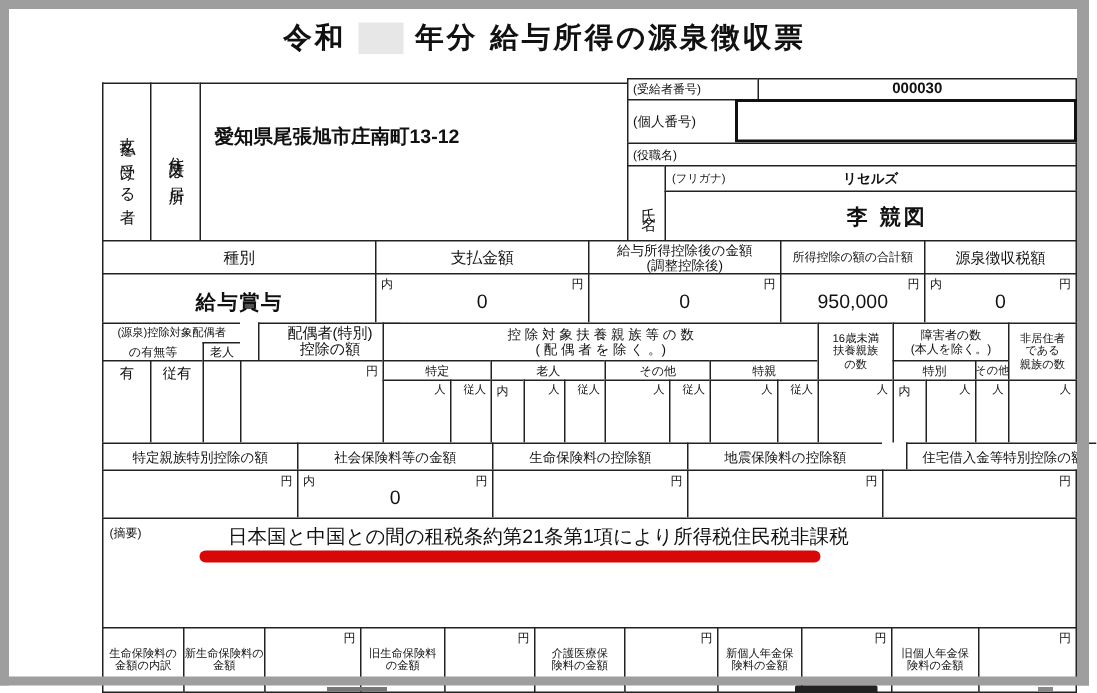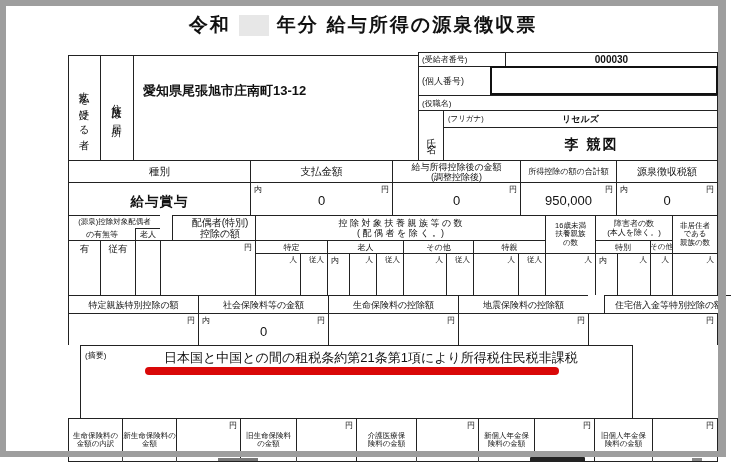--- a/index.html
+++ b/index.html
@@ -252,21 +252,21 @@
     <div class="cell" style="left:260px;top:266px;width:130px;height:32px;">
       <span class="yen">円</span>
     </div>
     <div class="cell" style="left:390px;top:266px;width:130px;height:32px;">
       <span class="yen">円</span>
     </div>
     <div class="cell br" style="left:520px;top:266px;width:130px;height:32px;">
       <span class="yen">円</span>
     </div>
 
-    <div class="cell br" style="left:12px;top:298px;width:553px;height:73px;">
+    <div class="cell br" style="left:0;top:298px;width:650px;height:73px;">
       <span class="h8" style="position:absolute;left:4px;top:5px;">(摘要)</span>
       <div style="position:absolute;left:66px;top:3px;font-size:13px;font-weight:normal;white-space:nowrap;margin-left:17px;">日本国と中国との間の租税条約第21条第1項により所得税住民税非課税</div>
       <div style="position:absolute;left:64px;top:21px;width:414px;height:8px;background:#d90808;border-radius:4px;"></div>
     </div>
 
     <div class="cell ctr bb" style="left:0;top:371px;width:54px;height:44px;">
       <span class="h7">生命保険料の</span>
       <span class="h7">金額の内訳</span>
     </div>
     <div class="cell ctr bb" style="left:54px;top:371px;width:54px;height:44px;">

